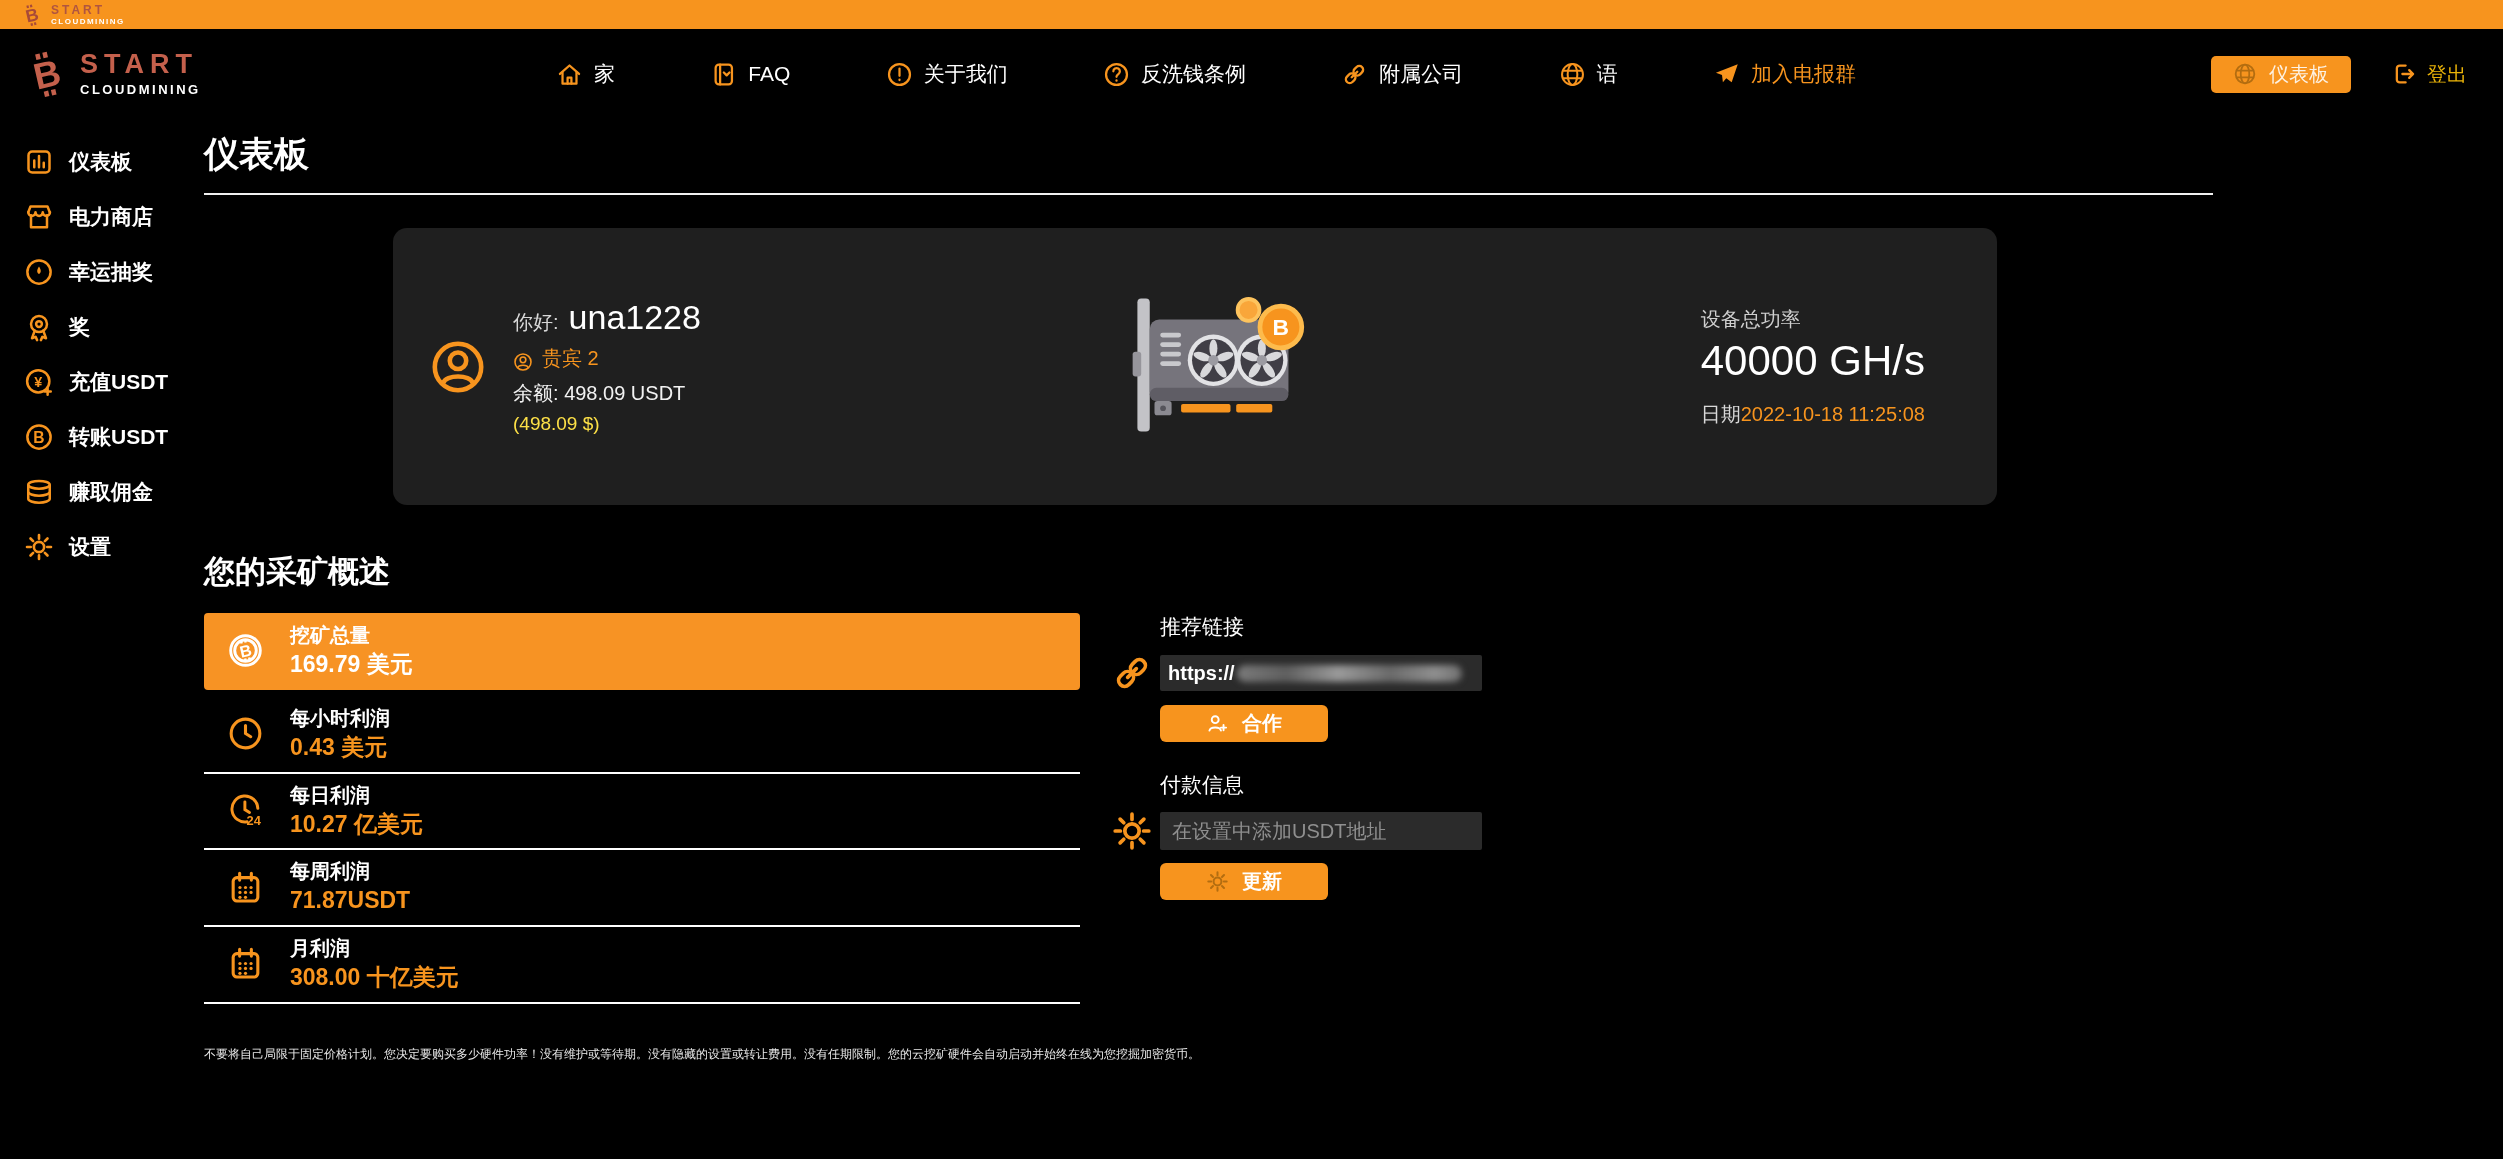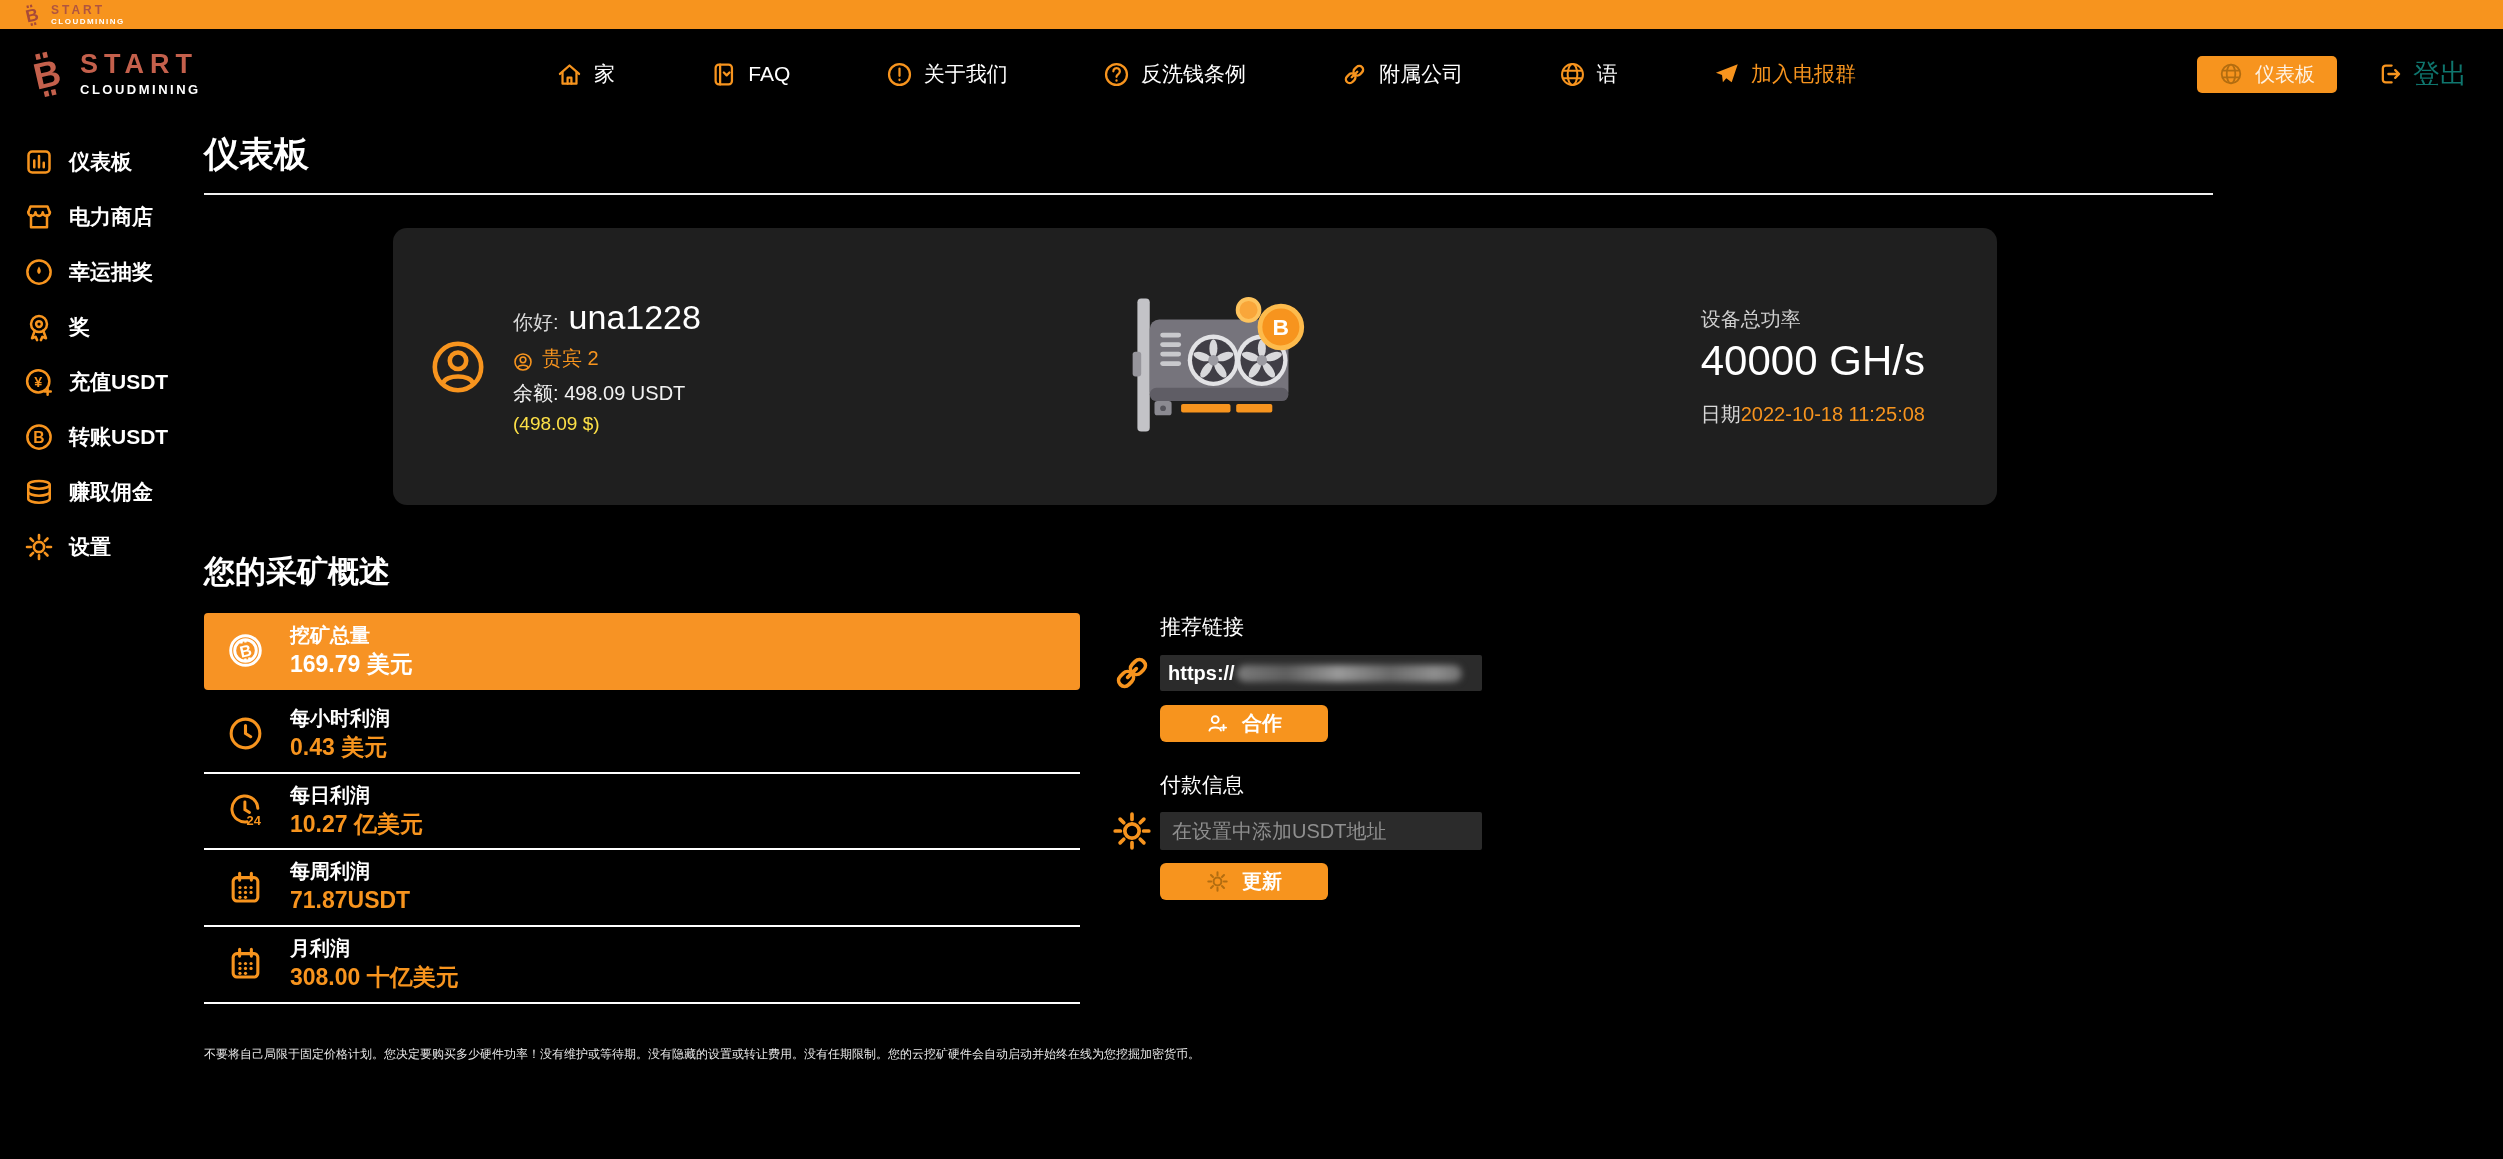--- a/index.html
+++ b/index.html
@@ -21,21 +21,21 @@
   .nav-brand .brand-start { font-size:27px; font-weight:bold; letter-spacing:6px; color:#C4604C; line-height:1; }
   .nav-brand .brand-sub { font-size:13px; font-weight:bold; letter-spacing:2.5px; color:#fff; margin-top:4px; }
   .nav-menu { display:flex; align-items:center; justify-content:space-between; width:1300px; margin-left:200px; }
   .nav-item { display:flex; align-items:center; gap:11px; color:#fff; font-size:21px; cursor:pointer; white-space:nowrap; }
   .nav-item svg { width:27px; height:27px; color:#F7941E; }
   .nav-item.accent { color:#F7941E; }
   .nav-right { margin-left:auto; display:flex; align-items:center; gap:40px; }
   .dash-btn { display:flex; align-items:center; gap:12px; background:#F7941E; border:none; border-radius:5px;
               height:37px; padding:0 22px; color:#fdf2e4; font-size:20px; cursor:pointer; font-family:inherit; }
   .dash-btn svg { width:24px; height:24px; color:#b36d10; }
-  .logout { display:flex; align-items:center; gap:10px; color:#0f766e; font-size:27px; cursor:pointer;font-family:Liberation Serif, serif; }
+  .logout { display:flex; align-items:center; gap:10px; color:#eab308; font-size:20px; cursor:pointer;font-family:Liberation Serif, serif; }
   .logout svg { width:26px; height:26px; color:#F7941E; }
 
   
   .layout { display:flex; }
   .sidebar { width:190px; padding:28px 0 0 24px; display:flex; flex-direction:column; gap:25px; }
   .side-item { display:flex; align-items:center; gap:15px; color:#fff; font-size:21px; font-weight:bold; cursor:pointer; white-space:nowrap; }
   .side-item svg { width:30px; height:30px; color:#F7941E; flex:none; }
 
   .main { flex:1; padding:12px 0 0 14px; }
   .page-title { color:#fff; font-size:35px; font-weight:bold; padding-bottom:15px; border-bottom:2px solid #f0f0f0; width:2009px; }

